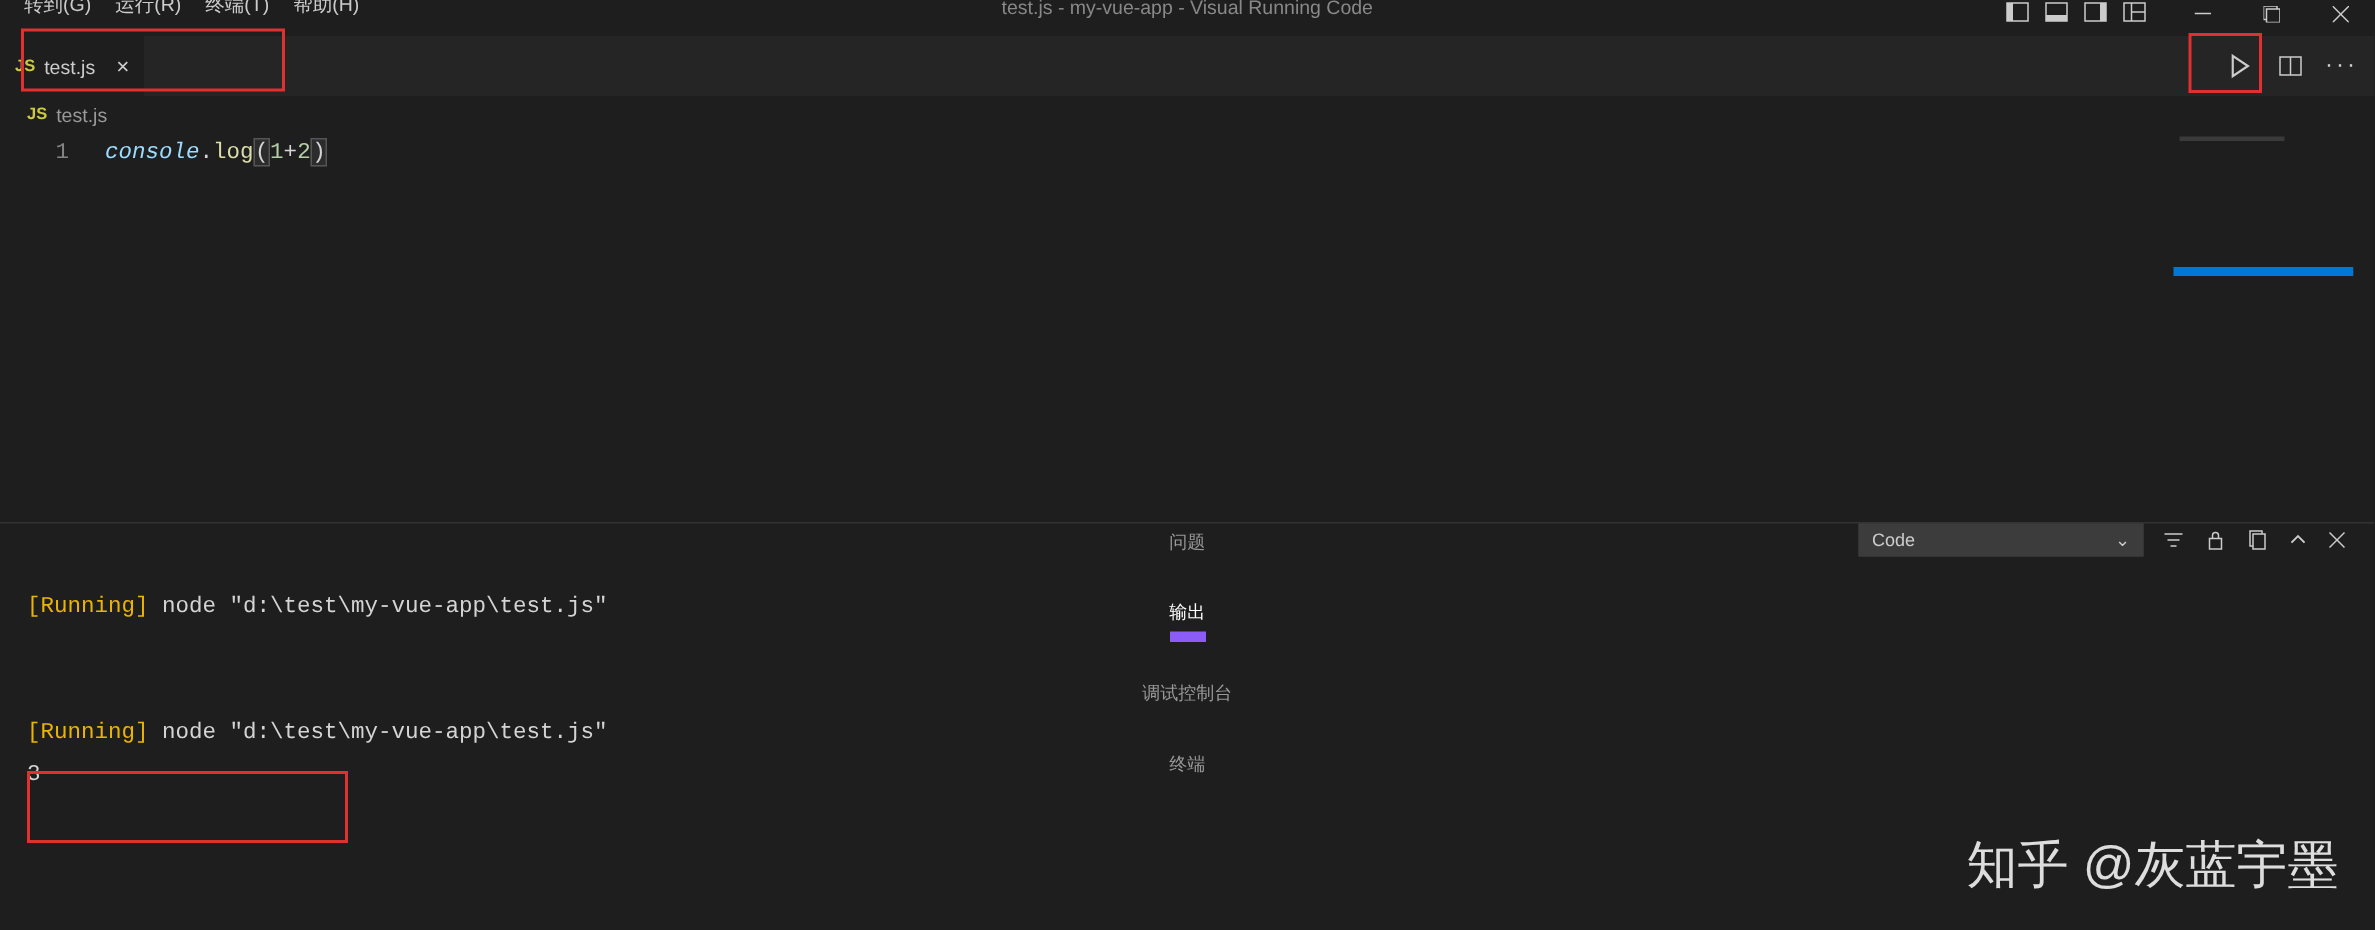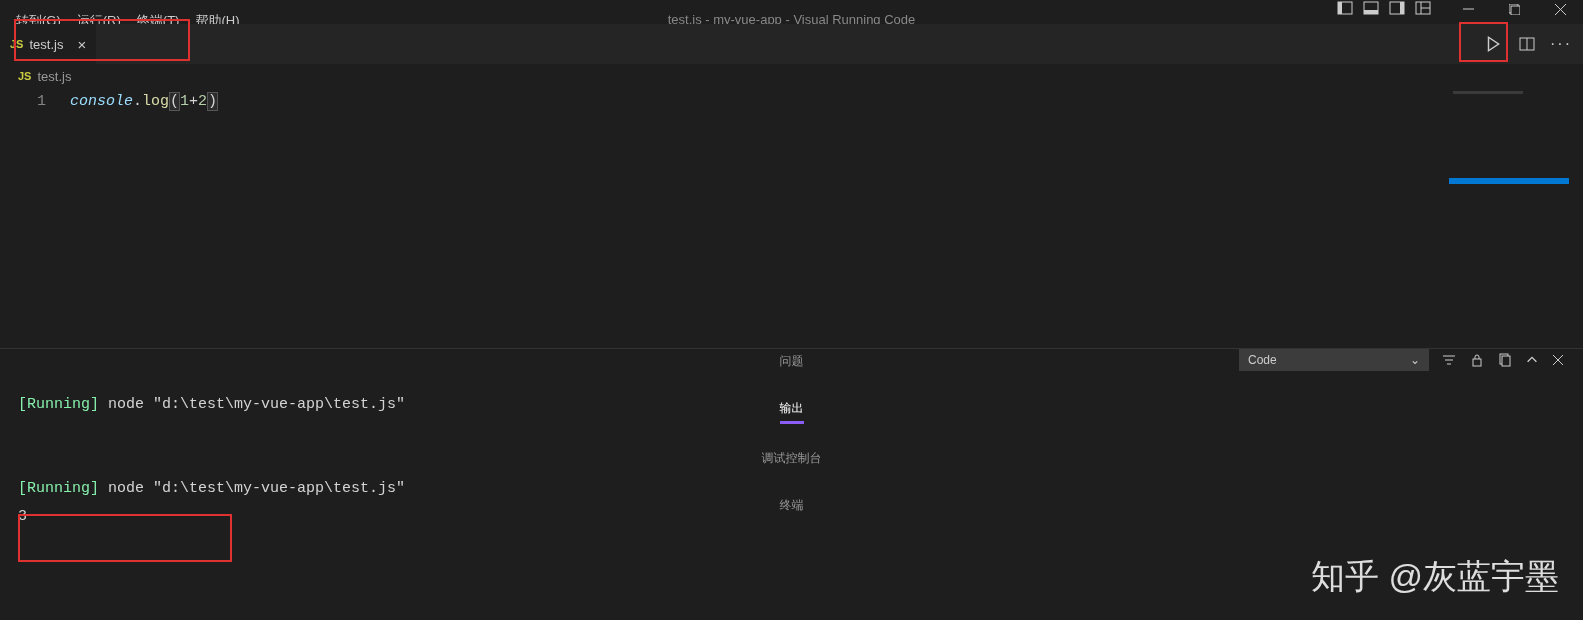--- a/index.html
+++ b/index.html
@@ -8,21 +8,21 @@
   height: 620px;
   background: #1e1e1e;
   font-family: "Segoe UI", -apple-system, sans-serif;
   color: #cccccc;
   overflow: hidden;
   position: relative;
 }
 .menubar {
   height: 16px;
   display: flex;
-  align-items: flex-start;
+  align-items: flex-end;
   padding: 12px 8px;
   font-size: 13px;
   color: #cccccc;
   position: relative;
 }
 .menu-item {
   padding: 0 8px;
   cursor: pointer;
 }
 .title-center {
@@ -172,21 +172,21 @@
   display: flex;
   align-items: center;
   padding: 0 20px;
   font-size: 12px;
   color: #999;
   gap: 22px;
   position: relative;
   flex-direction: column;
 }
 .ptab { cursor: pointer; padding: 4px 0; }
-.ptab.active { color: #fff; border-bottom: 3px solid #8b5cf6; }
+.ptab.active { color: #fff; border-bottom: 7px solid #8b5cf6; }
 .panel-right {
   position: absolute;
   right: 18px;
   display: flex;
   gap: 12px;
   align-items: center;
 }
 .filter-select {
   background: #3c3c3c;
   border: 1px solid #3c3c3c;
@@ -205,21 +205,21 @@
   display: flex;
   align-items: center;
 }
 .output {
   padding: 6px 18px;
   font-family: Consolas, "Songti SC", "Courier New", monospace;
   font-size: 15px;
   line-height: 28px;
 }
 .oline { white-space: pre; }
-.o-tag { color: #86efac; }
+.o-tag { color: #eab308; }
 .o-kw { color: #c586c0; }
 .o-eq { color: #d4d4d4; }
 .o-num { color: #b5cea8; }
 .o-text { color: #d4d4d4; }
 .red-box {
   position: absolute;
   border: 2px solid #e03131;
   pointer-events: none;
 }
 .watermark {

